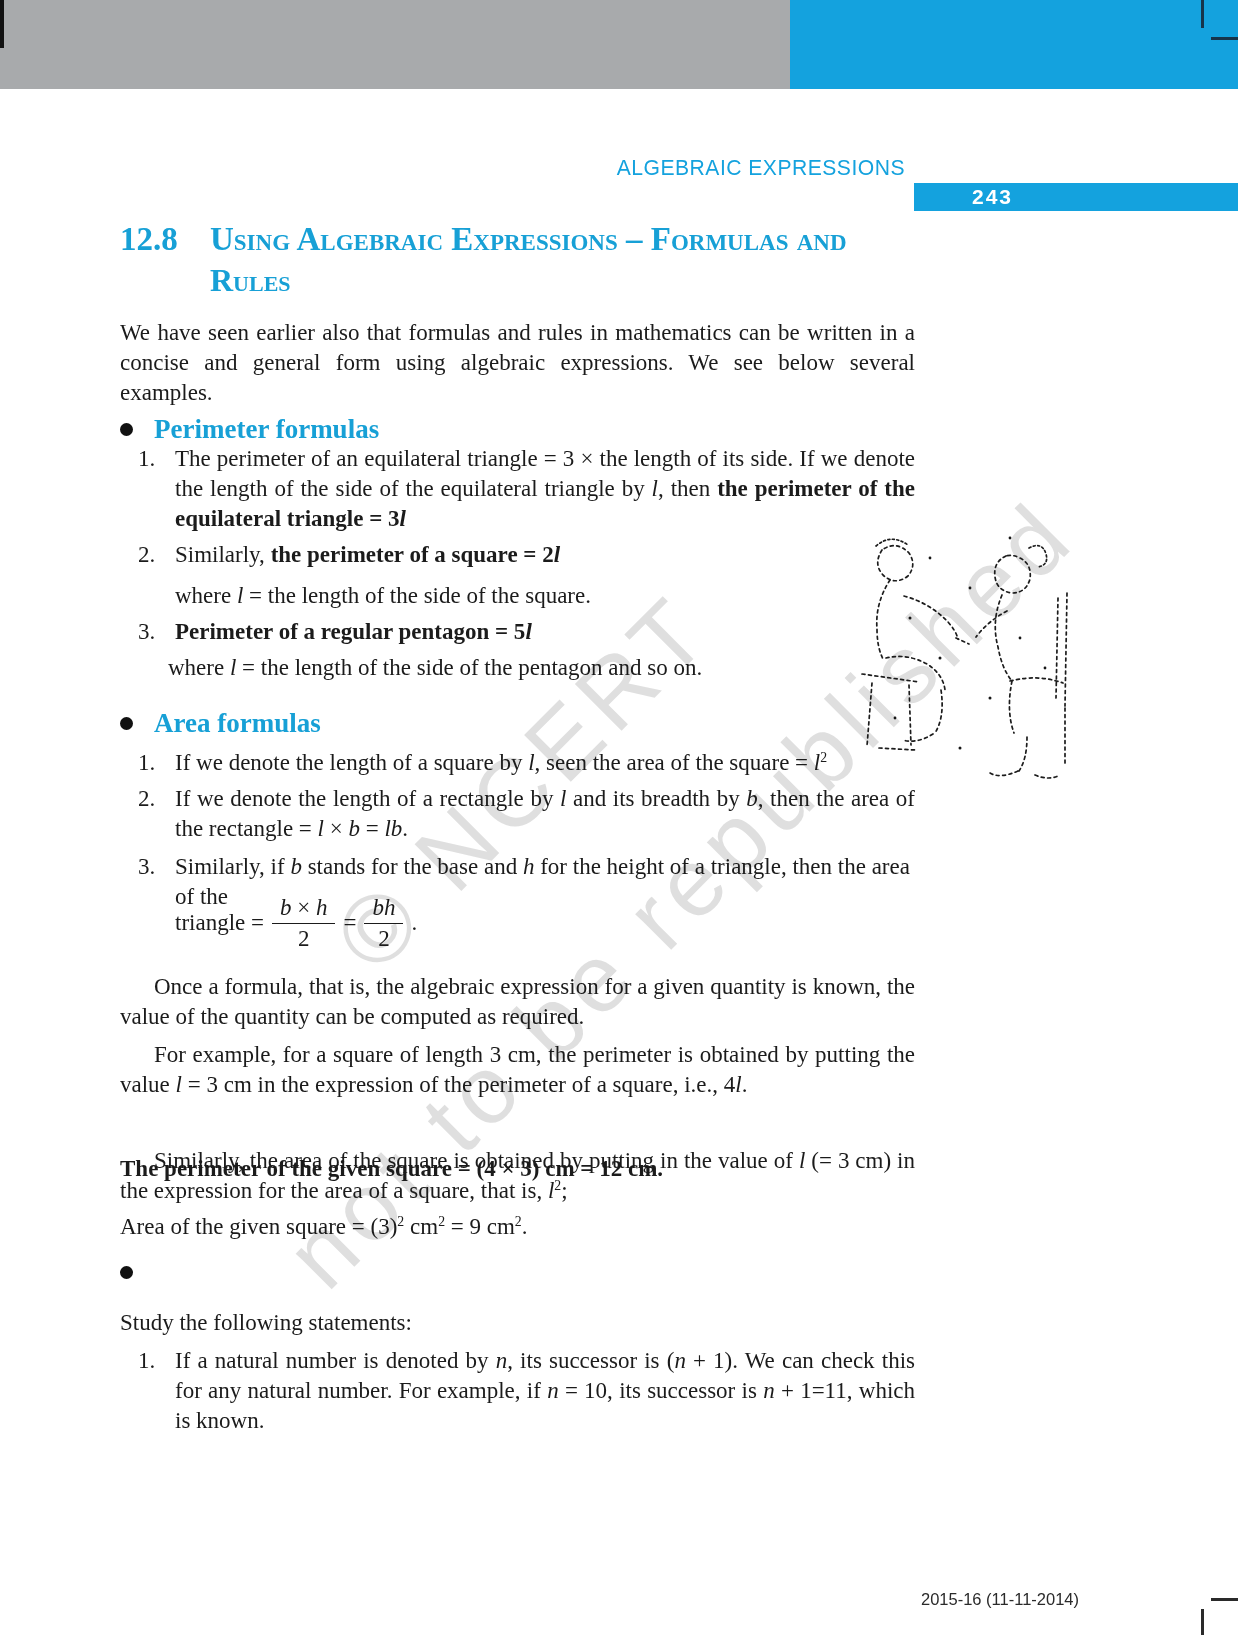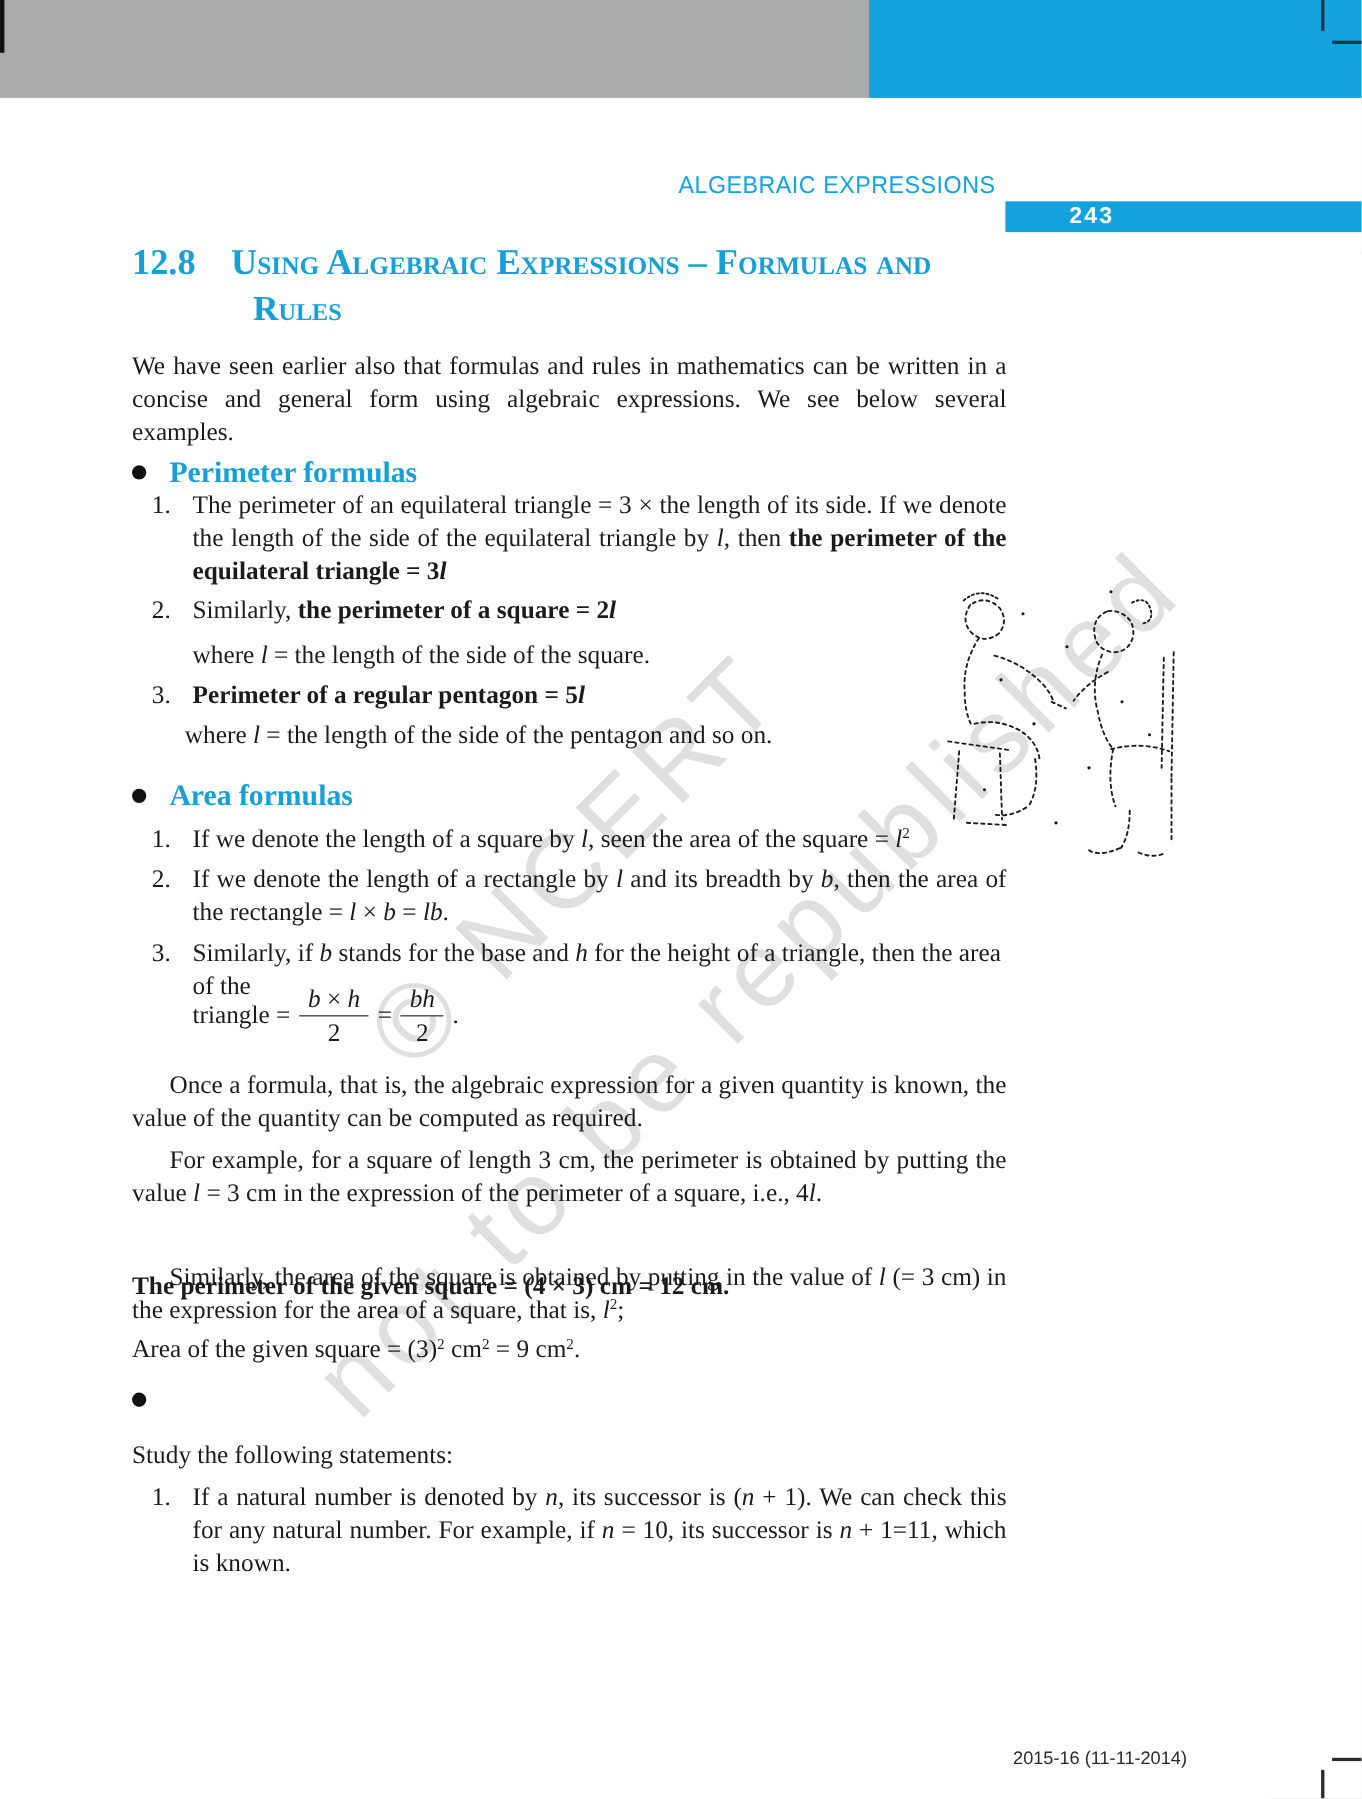--- a/index.html
+++ b/index.html
@@ -20,21 +20,21 @@
            font-family:"Liberation Sans", sans-serif;font-size:22px;font-weight:400;
            color:#14a2de;letter-spacing:0.5px;transform:scaleX(0.96);transform-origin:right;}
   .pagebox{position:absolute;left:914px;top:155px;width:324px;height:28px;background:#14a2de;margin-top:28px;}
   .pagebox span{position:absolute;left:58px;top:2px;color:#ffffff;
            font-family:"Liberation Sans", sans-serif;font-weight:bold;font-size:21px;letter-spacing:2px;}
   
   .h-sec{position:absolute;left:120px;top:218px;width:840px;color:#17a0d6;
          font-weight:bold;font-size:33px;font-variant:small-caps;line-height:42px;}
   .h-sec .num{display:inline-block;width:90px;font-variant:normal;}
   .h-sec-l2{position:absolute;left:210px;top:262px;color:#17a0d6;
-            font-weight:bold;font-size:32px;font-variant:small-caps;margin-left:20px;}
+            font-weight:bold;font-size:32px;font-variant:small-caps;}
   
   .blk{position:absolute;left:120px;width:795px;font-size:23px;line-height:30px;}
   .just{text-align:justify;}
   .indent{text-indent:34px;}
   .bullhead{position:absolute;left:120px;display:flex;align-items:center;}
   .bullhead .dot{width:13px;height:13px;border-radius:50%;background:#111;margin-right:21px;flex:none;}
   .bullhead .lbl{color:#17a0d6;font-weight:bold;font-size:27px;}
   .li{position:absolute;left:138px;width:777px;display:flex;font-size:23px;line-height:30px;}
   .li .n{width:37px;flex:none;}
   .li .b{flex:1;}

